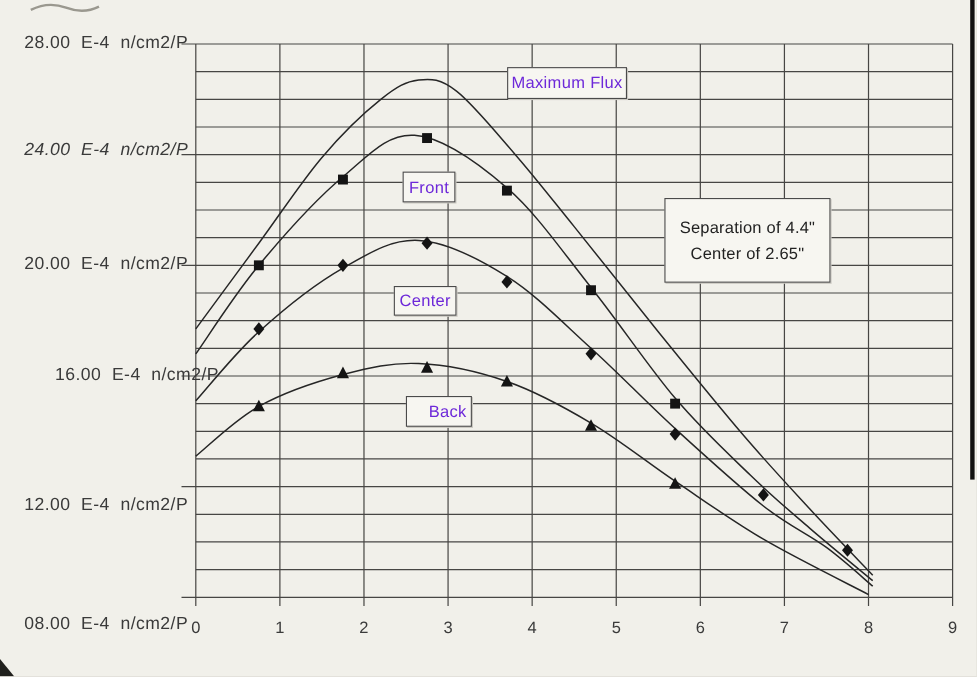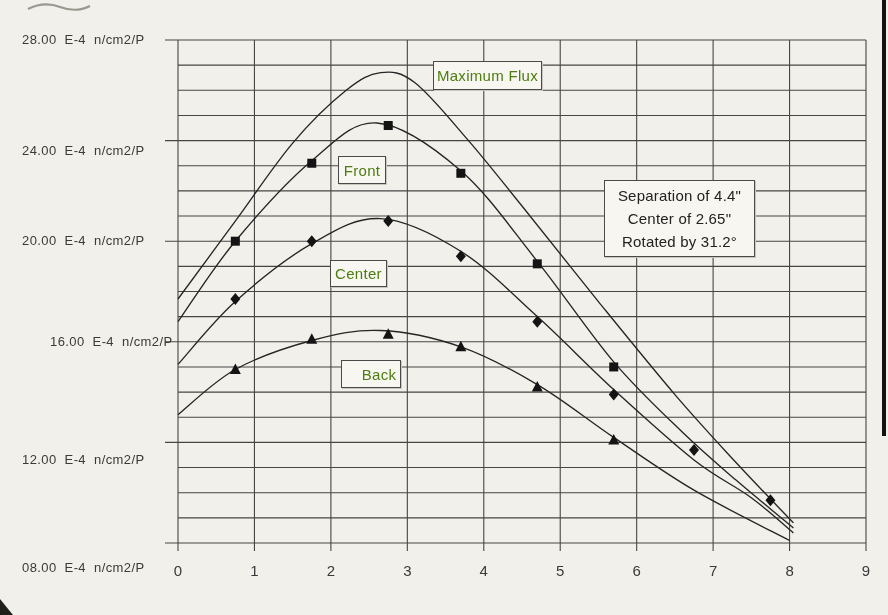--- a/index.html
+++ b/index.html
@@ -4,34 +4,34 @@
 <style>
   html,body{margin:0;padding:0;background:#d8d6d0;}
   .page{
     position:relative;width:888px;height:615px;overflow:hidden;
     background:#f1f0ea;
     font-family:"Liberation Sans", sans-serif;color:#333;
   }
   .page svg{position:absolute;left:0;top:0;}
   .ylabel{
     position:absolute;left:22px;transform:translateY(-52%);
-    font-size:13px;letter-spacing:.4px;white-space:pre;color:#3a3a3a;
+    font-size:16px;letter-spacing:.4px;white-space:pre;color:#3a3a3a;
   }
   .xlabel{
     position:absolute;top:562px;transform:translateX(-50%);
     font-size:15px;color:#3a3a3a;
   }
   .xaxis-title{
     position:absolute;left:368px;top:586px;width:320px;text-align:center;
     font-size:15px;color:#3a3a3a;white-space:pre;
   }
   .curve-label{
     position:absolute;display:flex;align-items:center;justify-content:center;
     background:#f7f6f1;border:1px solid #4a4a4a;box-shadow:1px 1px 0 #c9c7c0;
-    font-size:15px;color:#4d7c0f;letter-spacing:.3px;white-space:nowrap;
+    font-size:15px;color:#6d28d9;letter-spacing:.3px;white-space:nowrap;margin-left:28px;
   }
   .lbl-max   {left:433px;top:61px; width:107px;height:27px;}
   .lbl-front {left:338px;top:156px;width:46px; height:26px;}
   .lbl-center{left:330px;top:260px;width:55px; height:25px;}
   .lbl-back  {left:341px;top:360px;width:42px; height:26px;padding-left:16px;}
   .annotation-box{
     position:absolute;left:604px;top:180px;width:149px;height:75px;
     background:#f7f6f1;border:1px solid #4a4a4a;box-shadow:1px 1px 0 #c9c7c0;
     display:flex;flex-direction:column;justify-content:center;align-items:center;
     font-size:15px;color:#222;line-height:23px;letter-spacing:.2px;
@@ -106,21 +106,21 @@
       </g>
     <g>
       <path d="M28,9 Q44,1 60,7 Q76,13 90,6" stroke="#9a988f" stroke-width="2.2" fill="none"></path>
       <rect x="882" y="0" width="4" height="436" fill="#121212"></rect>
       <polygon points="0,599 13,615 0,615" fill="#20201d"></polygon>
     </g>
   </svg>
 
   <div id="ylabels">
       <div class="ylabel" style="top: 40px;">28.00  E-4  n/cm2/P</div>
-      <div class="ylabel" style="top: 151px;">24.00  E-4  n/cm2/P</div>
+      <div class="ylabel" style="top: 137px; font-style: italic;">24.00  E-4  n/cm2/P</div>
       <div class="ylabel" style="top: 241.2px;">20.00  E-4  n/cm2/P</div>
       <div class="ylabel" style="top: 341.8px; margin-left: 28px;">16.00  E-4  n/cm2/P</div>
       <div class="ylabel" style="top: 424px; margin-top: 36px;">12.00  E-4  n/cm2/P</div>
       <div class="ylabel" style="top: 568px;">08.00  E-4  n/cm2/P</div>
     </div>
   <div id="xlabels">
       <div class="xlabel" style="left: 178px;">0</div>
       <div class="xlabel" style="left: 254.444px;">1</div>
       <div class="xlabel" style="left: 330.889px;">2</div>
       <div class="xlabel" style="left: 407.333px;">3</div>
@@ -134,16 +134,15 @@
 
 
   <div class="curve-label lbl-max">Maximum Flux</div>
   <div class="curve-label lbl-front">Front</div>
   <div class="curve-label lbl-center">Center</div>
   <div class="curve-label lbl-back">Back</div>
 
   <div class="annotation-box">
     <div>Separation of 4.4"</div>
     <div>Center of 2.65"</div>
-    <div>Rotated by 31.2°</div>
   </div>
 
 </div>
 
 </body></html>

